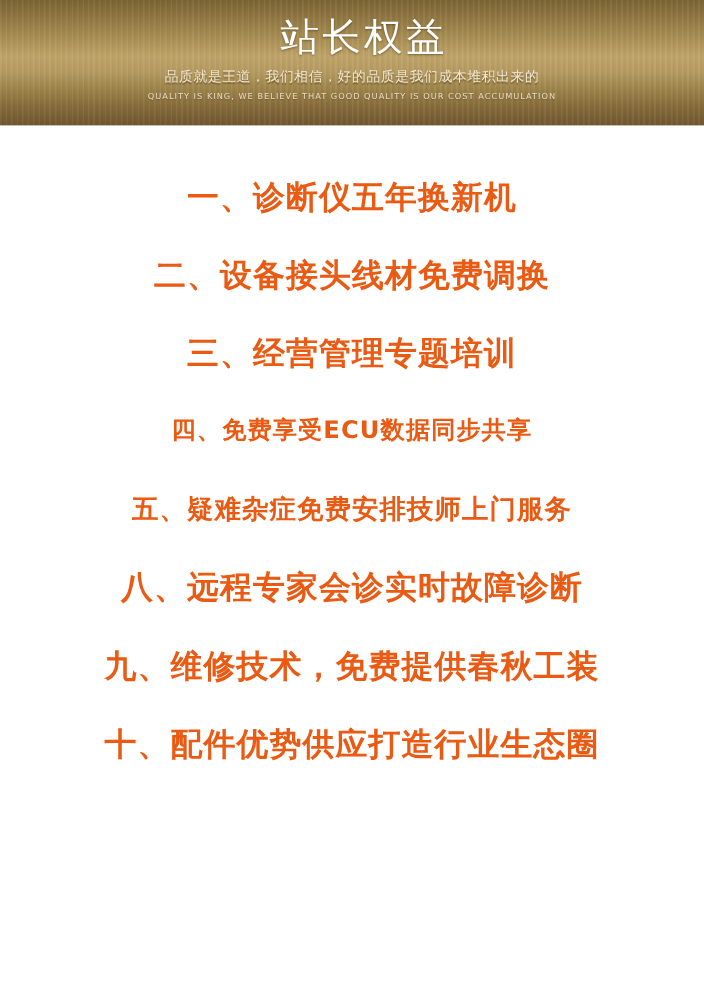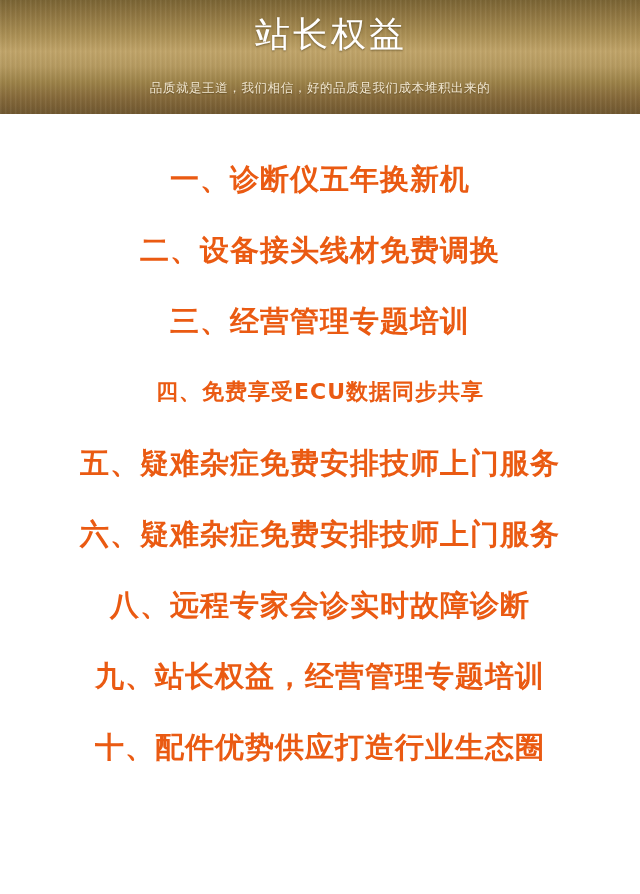--- a/index.html
+++ b/index.html
@@ -63,21 +63,21 @@
     font-size: 35px;
     font-weight: normal;
     color: #ffffff;
     letter-spacing: 3px;
     line-height: 1.15;
     text-shadow: 0 1px 2px rgba(60,45,15,0.55);
     margin: 0;
     padding-left: 22px;
   }
   .header-sub-cn {
-    margin-top: 26px;
+    margin-top: 8px;
     font-size: 12.5px;
     color: #f2e8d2;
     letter-spacing: 0.6px;
     line-height: 1.2;
     text-shadow: 0 1px 1px rgba(70,52,18,0.5);
   }
   .header-sub-en {
     margin-top: 6px;
     font-size: 7.5px;
     color: #e8dcc0;
@@ -106,36 +106,37 @@
     font-weight: bold;
     color: #ea5a12;
     letter-spacing: 1px;
     line-height: 1.2;
     white-space: nowrap;
   }
   .sz-1 { font-size: 29px; }
   .sz-2 { font-size: 29px; }
   .sz-3 { font-size: 29px; }
   .sz-4 { font-size: 22px; }
-  .sz-5 { font-size: 29px; }
+  .sz-5 { font-size: 24px; }
   .sz-6 { font-size: 29px; }
   .sz-7 { font-size: 29px; }
   .sz-8 { font-size: 29px; }
   .sz-9 { font-size: 29px; }
   .sz-10 { font-size: 29px; }
 </style>
 </head>
 <body>
 
 <div class="poster">
 
   <div class="header">
     <div class="header-inner">
       <div class="header-title">站长权益</div>
       <div class="header-sub-cn">品质就是王道，我们相信，好的品质是我们成本堆积出来的</div>
+      <div class="header-sub-en">QUALITY IS KING, WE BELIEVE THAT GOOD QUALITY IS OUR COST ACCUMULATION</div>
     </div>
   </div>
 
   <div class="benefits">
 
     <div class="benefit-row">
       <div class="benefit-text sz-1">一、诊断仪五年换新机</div>
     </div>
 
     <div class="benefit-row">
@@ -147,31 +148,28 @@
     </div>
 
     <div class="benefit-row">
       <div class="benefit-text sz-4">四、免费享受ECU数据同步共享</div>
     </div>
 
     <div class="benefit-row">
       <div class="benefit-text sz-5">五、疑难杂症免费安排技师上门服务</div>
     </div>
 
-    <div class="benefit-row">
-      <div class="benefit-text sz-6">六、疑难杂症免费安排技师上门服务</div>
-    </div>
 
 
     <div class="benefit-row">
       <div class="benefit-text sz-8">八、远程专家会诊实时故障诊断</div>
     </div>
 
     <div class="benefit-row">
-      <div class="benefit-text sz-9">九、站长权益，经营管理专题培训</div>
+      <div class="benefit-text sz-9">九、维修技术，免费提供春秋工装</div>
     </div>
 
     <div class="benefit-row">
       <div class="benefit-text sz-10">十、配件优势供应打造行业生态圈</div>
     </div>
 
   </div>
 </div>
 
 </body></html>

